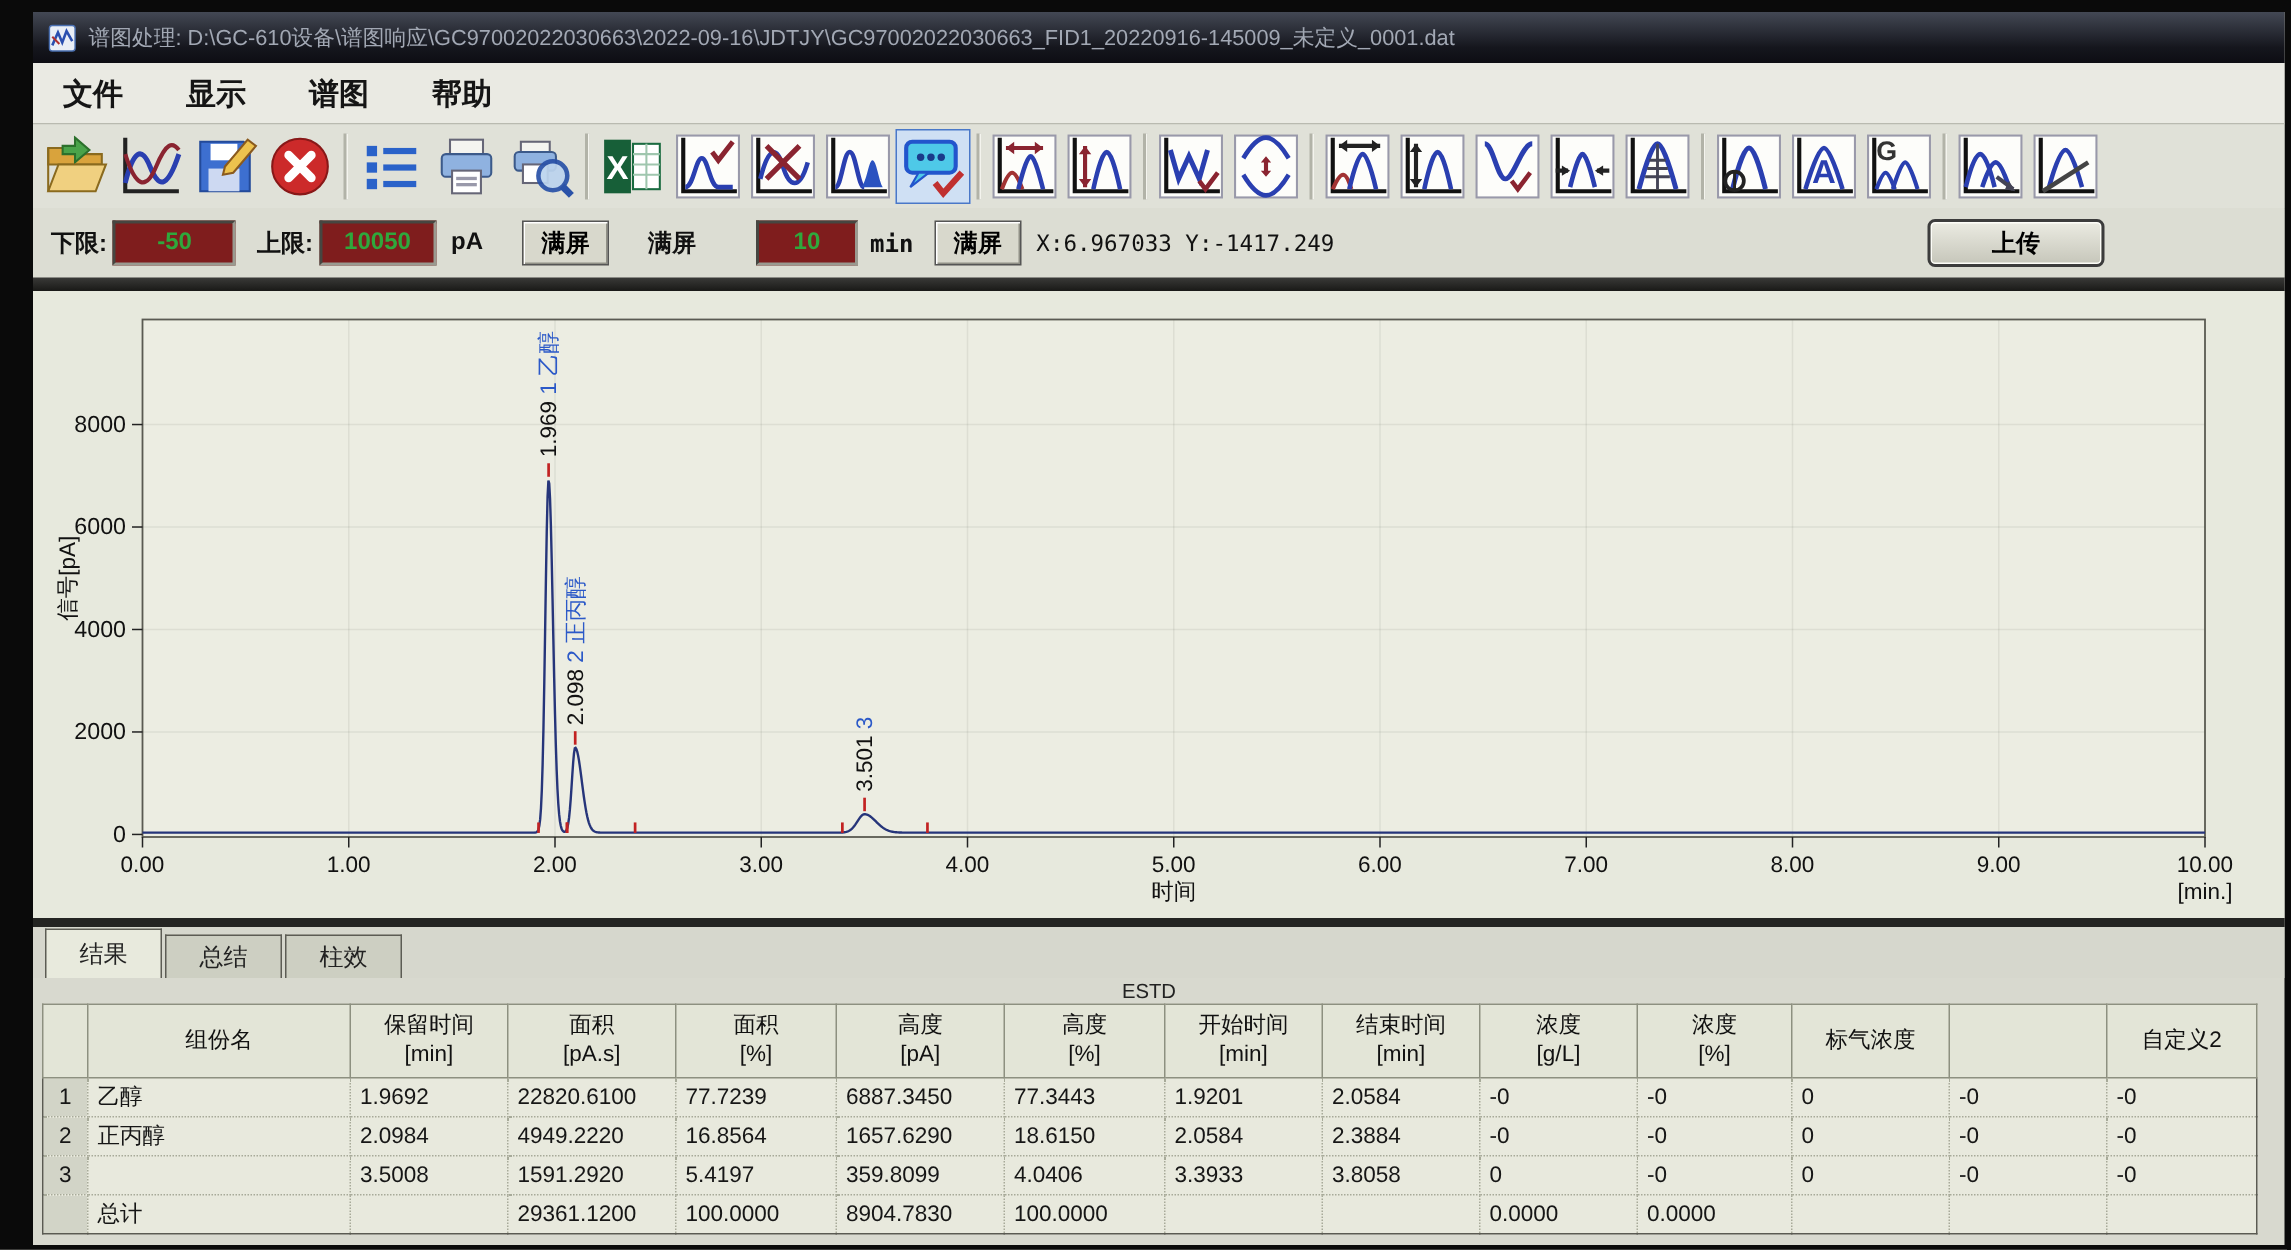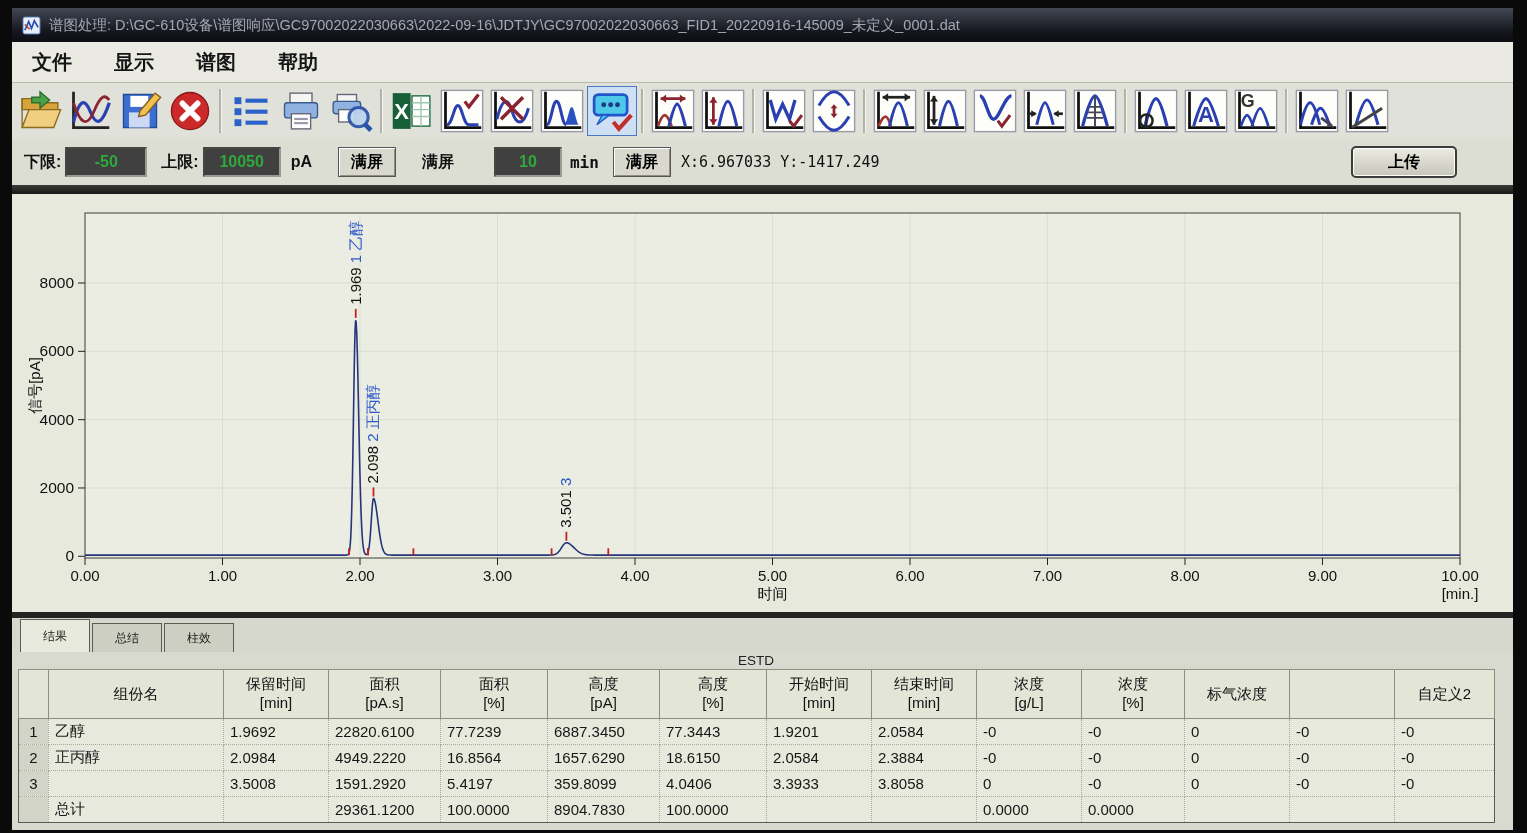--- a/index.html
+++ b/index.html
@@ -1,17 +1,17 @@
 <!DOCTYPE html>
 <html><head>
 <meta charset="utf-8">
 <style>
   html,body{margin:0;padding:0;background:#0a0a0a;width:1527px;height:833px;overflow:hidden;
             font-family:"Liberation Sans",sans-serif;}
-  .screen{position:absolute;left:12px;top:8px;width:1501px;height:822px;background:#d8d9cf;}
+  .screen{position:absolute;left:22px;top:8px;width:1501px;height:822px;background:#d8d9cf;}
 
   
   .titlebar{height:34px;background:linear-gradient(#434854,#15161d 70%,#0d0d13);color:#a2a8b4;
             display:flex;align-items:center;padding:0 10px;font-size:14.5px;white-space:nowrap;overflow:hidden;}
   .appicon{width:19px;height:19px;margin-right:8px;flex:0 0 auto;}
 
   
   .menubar{height:40px;background:#eaeae3;display:flex;align-items:center;padding:0 12px;gap:26px;
            border-bottom:1px solid #b9bab0;}
   .menu-item{font-size:20px;font-weight:bold;color:#151515;padding:2px 8px;cursor:default;}
@@ -21,41 +21,41 @@
   .tbtn{width:50px;height:50px;background:transparent;border:1px solid transparent;padding:2px;
         display:flex;align-items:center;justify-content:center;}
   .tbtn svg{width:44px;height:44px;}
   .tbtn.selected{border:1px solid #4a78c8;background:#cfe0f4;}
   .tsep{width:2px;height:44px;background:#b2b3a8;border-right:1px solid #f4f4ee;margin:0 4px;flex:0 0 auto;}
 
   
   .parambar{height:46px;background:#dcddd3;display:flex;align-items:center;padding:0 8px;font-size:16px;
             font-weight:bold;color:#111;}
   .parambar .lbl{margin:12px 4px;}
-  input.val{background:#404040;border:2px inset #9a9a90;color:#2fa83c;font-weight:bold;text-align:center;
+  input.val{background:#7f1d1d;border:2px inset #9a9a90;color:#2fa83c;font-weight:bold;text-align:center;
             font-size:16px;height:24px;font-family:"Liberation Sans",sans-serif;}
   .btn3d{background:linear-gradient(#ececе4,#cacabe);background-color:#d8d8cc;border:1px solid #555;
          box-shadow:inset 1px 1px 0 #fff, inset -1px -1px 0 #909086;font-weight:bold;font-size:16px;
          height:30px;padding:0 12px;font-family:"Liberation Sans",sans-serif;}
   .readout{font-family:"DejaVu Sans Mono",monospace;font-size:15px;font-weight:normal;color:#111;margin-left:10px;}
-  .upload{margin-left:auto;margin-right:48px;width:106px;height:32px;border:2px solid #3c3c3c;border-radius:5px;
+  .upload{margin-left:auto;margin-right:112px;width:118px;height:32px;border:2px solid #3c3c3c;border-radius:5px;
           background:linear-gradient(#ebebe2,#c6c6ba);font-weight:bold;font-size:16px;
           box-shadow:inset 0 0 0 1px #fdfdf8;font-family:"Liberation Sans",sans-serif;}
 
   .hsep{height:9px;background:linear-gradient(#3a3a38,#191917);}
   .hsep2{height:6px;background:#242422;}
 
   
   .chartpanel{height:418px;background:#e7e9dd;position:relative;}
   .chartpanel svg{position:absolute;left:6px;top:0;}
 
   
   .tabbar{height:34px;background:#d6d7cd;display:flex;align-items:flex-end;padding-left:8px;}
   .tab{height:28px;padding:0 22px;border:1px solid #5c5c54;border-bottom:none;background:#cdcfc2;
-       display:flex;align-items:center;font-size:12px;color:#222;margin-right:2px;}
+       display:flex;align-items:center;font-size:16px;color:#222;margin-right:2px;}
   .tab.active{background:#e8eadd;height:32px;}
 
   
   .tablewrap{padding:0 0 0 6px;}
   .estd{height:17px;text-align:center;font-size:13.5px;color:#222;width:1476px;line-height:17px;}
   table.results{border-collapse:collapse;table-layout:fixed;width:1476px;background:#e8e9dd;
                 border:1px solid #5a5a52;}
   table.results th{border:1px solid #8d9080;background:#e3e5d7;font-size:15px;font-weight:normal;
                    color:#111;height:48px;padding:0 2px;text-align:center;line-height:1.25;}
   table.results td{border:1px dotted #a7aa99;font-size:15px;color:#161616;height:25px;padding:0 6px;

